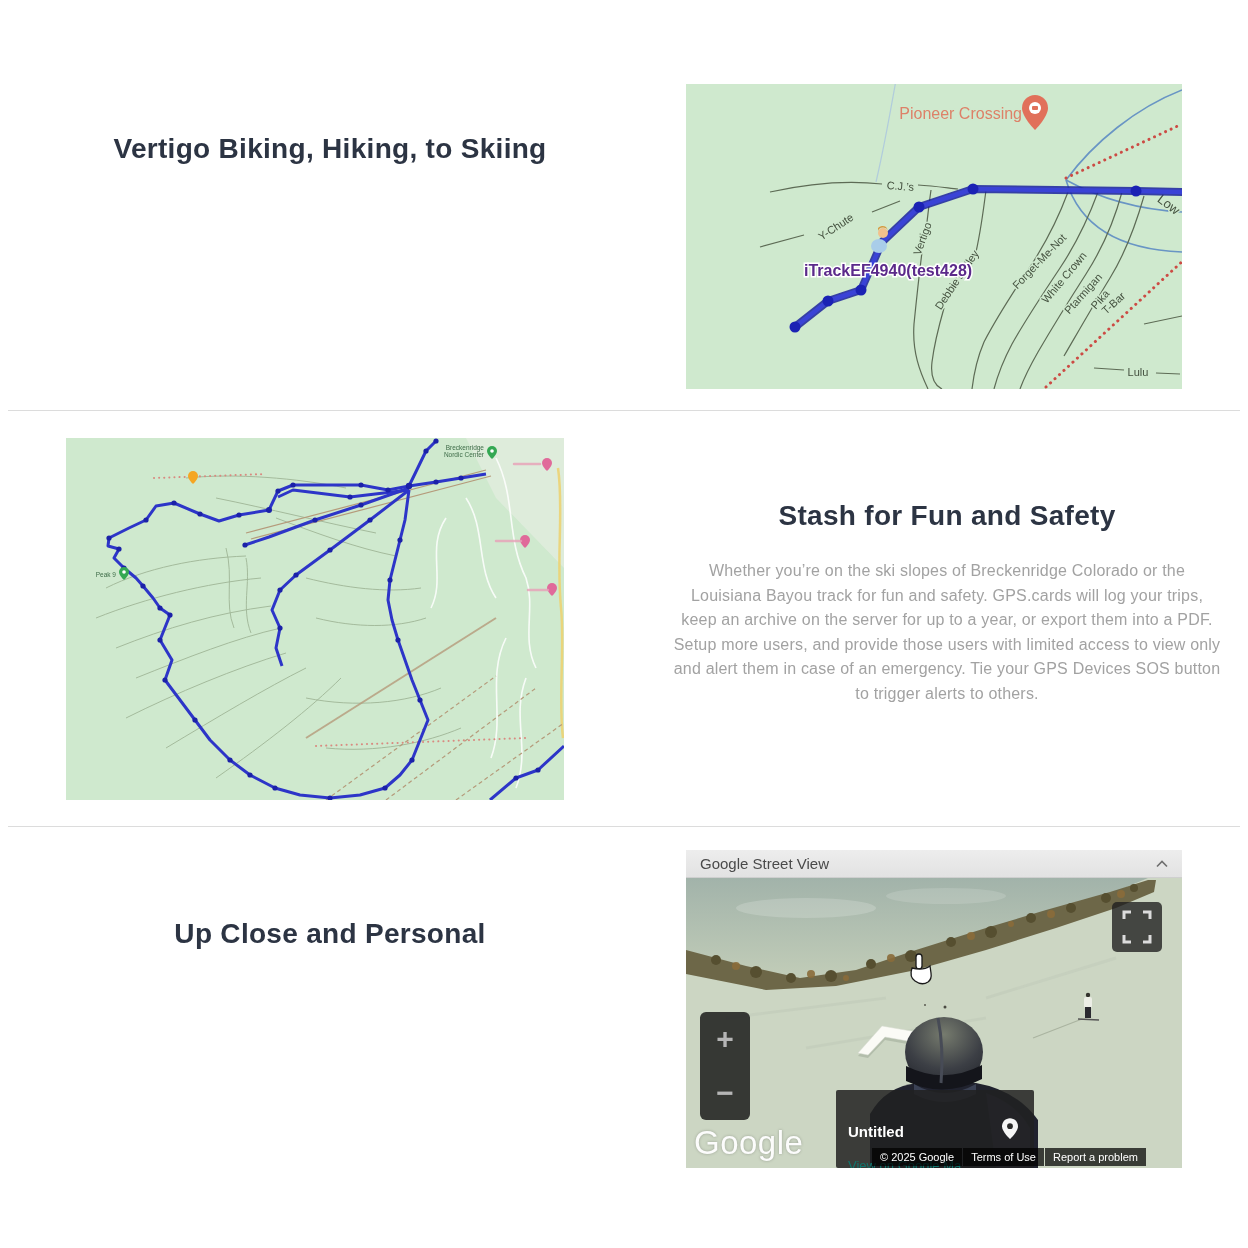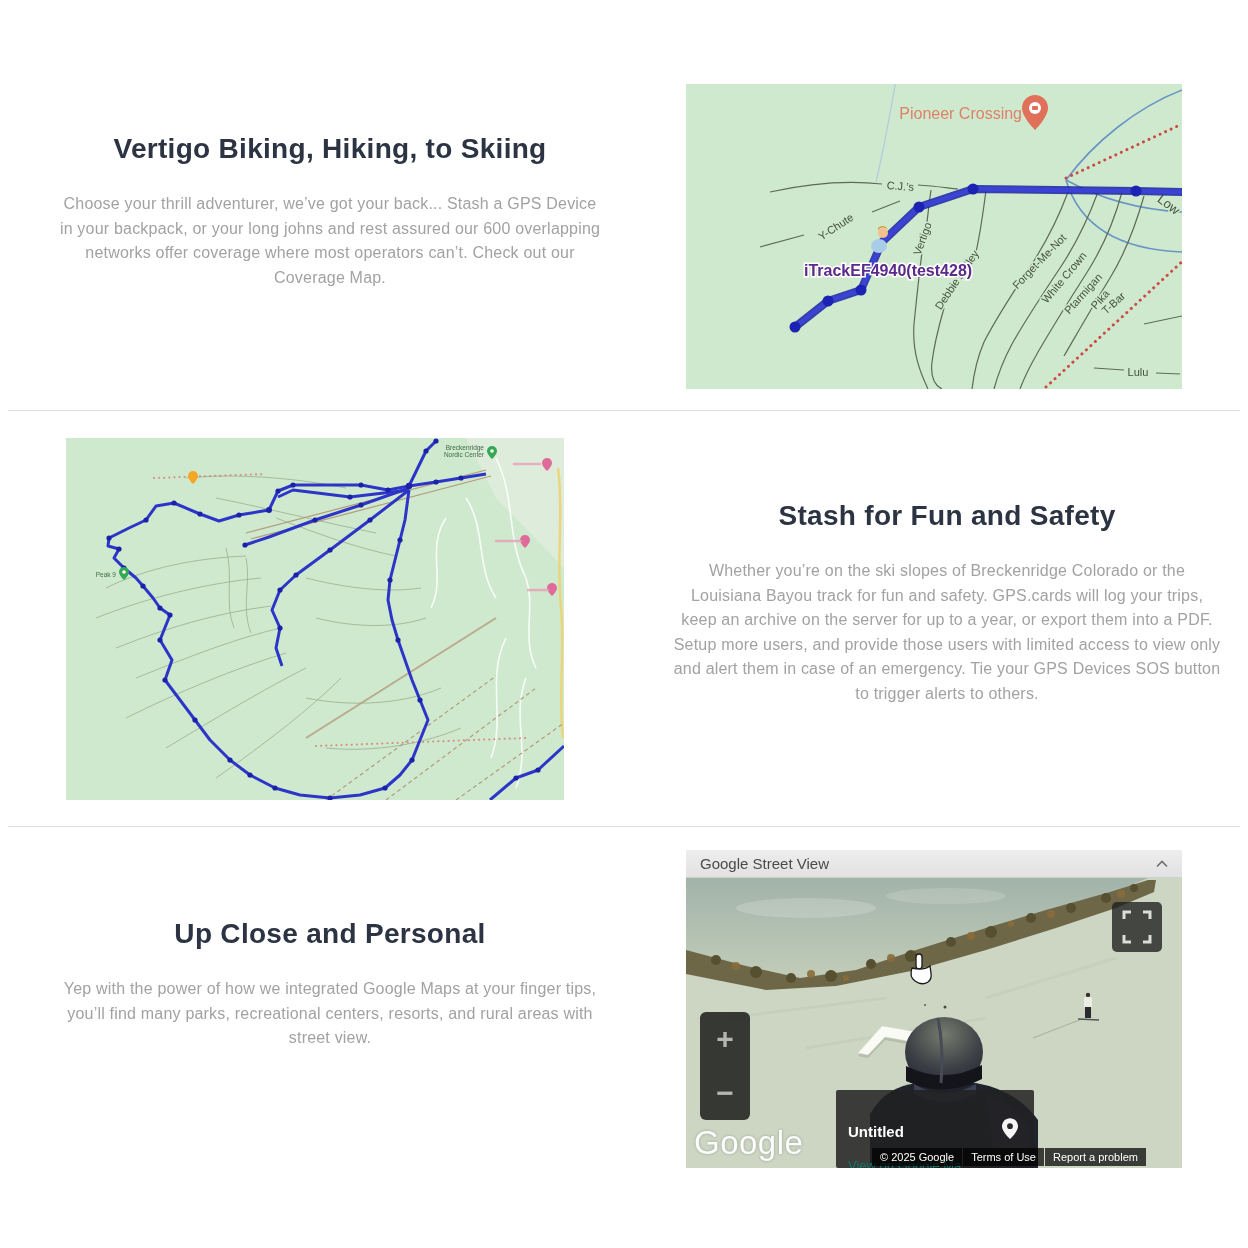--- a/index.html
+++ b/index.html
@@ -33,21 +33,20 @@
   #sv-attrib div{background:rgba(0,0,0,.72);color:#fff;font-size:11px;display:flex;
     align-items:center;padding:0 8px;white-space:nowrap;}
 </style>
 </head>
 <body>
 
 <div id="page">
 
   <div class="txt" style="left:40px;top:133px;width:580px;">
     <h2>Vertigo Biking, Hiking, to Skiing</h2>
-    <p>Choose your thrill adventurer, we’ve got your back... Stash a GPS Device in your backpack, or your long johns and rest assured our 600 overlapping networks offer coverage where most operators can’t. Check out our Coverage Map.</p>
   </div>
 
   <div class="mapbox" style="left:686px;top:84px;width:496px;height:305px;">
     <svg width="496" height="305" viewBox="0 0 496 305">
       <rect x="0" y="0" width="496" height="305" fill="#cfe9ce"></rect>
 
       <g stroke="#5e8cc4" stroke-width="1.6" fill="none" opacity=".9">
         <path d="M 496,6 C 450,24 408,58 380,96"></path>
         <path d="M 380,96 C 420,118 460,126 496,128"></path>
         <path d="M 380,96 C 396,150 446,166 496,168"></path>
@@ -268,21 +267,20 @@
 
   <div class="txt" style="left:654px;top:500px;width:586px;">
     <h2>Stash for Fun and Safety</h2>
     <p>Whether you’re on the ski slopes of Breckenridge Colorado or the Louisiana Bayou track for fun and safety. GPS.cards will log your trips, keep an archive on the server for up to a year, or export them into a PDF. Setup more users, and provide those users with limited access to view only and alert them in case of an emergency. Tie your GPS Devices SOS button to trigger alerts to others.</p>
   </div>
 
   <div class="divider" style="top:826px;"></div>
 
   <div class="txt" style="left:40px;top:918px;width:580px;">
     <h2>Up Close and Personal</h2>
-    <p>Yep with the power of how we integrated Google Maps at your finger tips, you’ll find many parks, recreational centers, resorts, and rural areas with street view.</p>
   </div>
 
   <div id="sv-panel">
     <div id="sv-header">
       <span id="sv-title">Google Street View</span>
       <svg width="12" height="8" viewBox="0 0 12 8">
         <polyline points="1,6.5 6,1.5 11,6.5" fill="none" stroke="#6f6f6f" stroke-width="1.6"></polyline>
       </svg>
     </div>
     <div id="sv-body">

